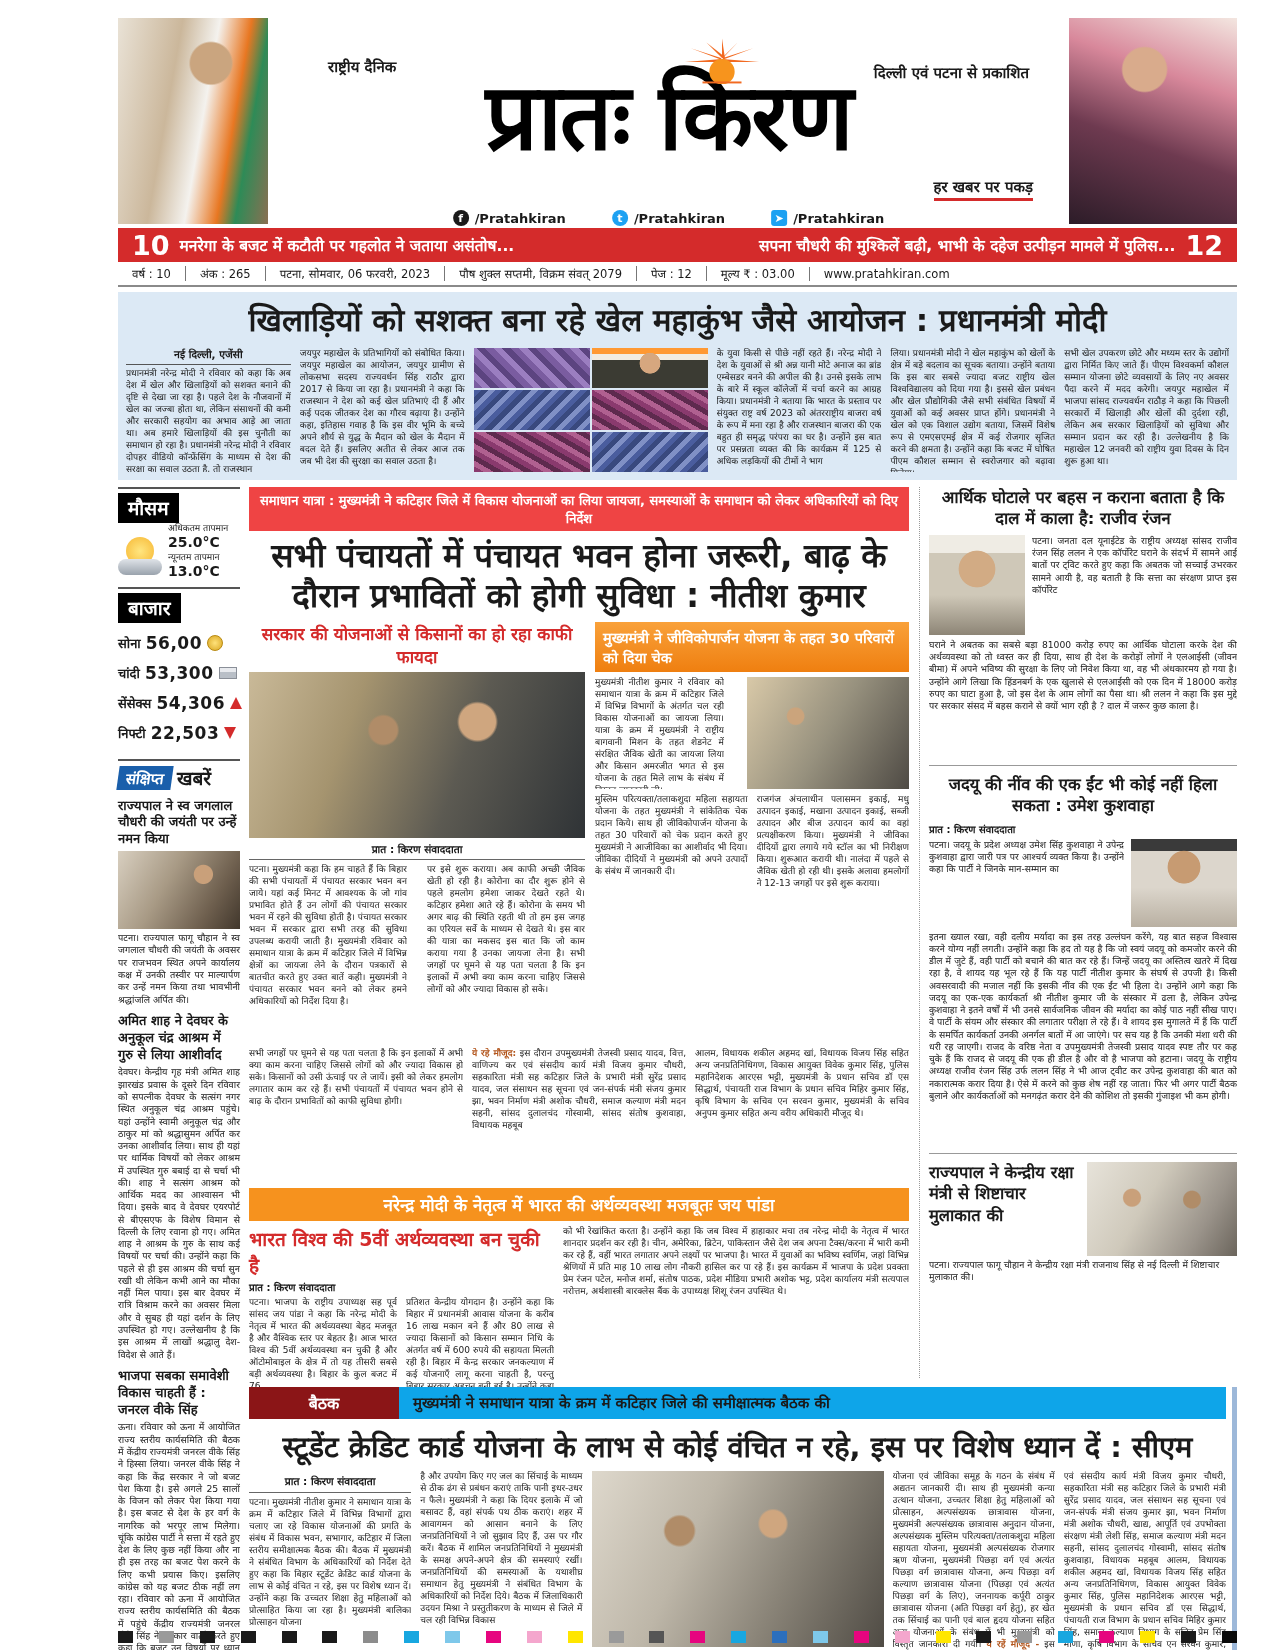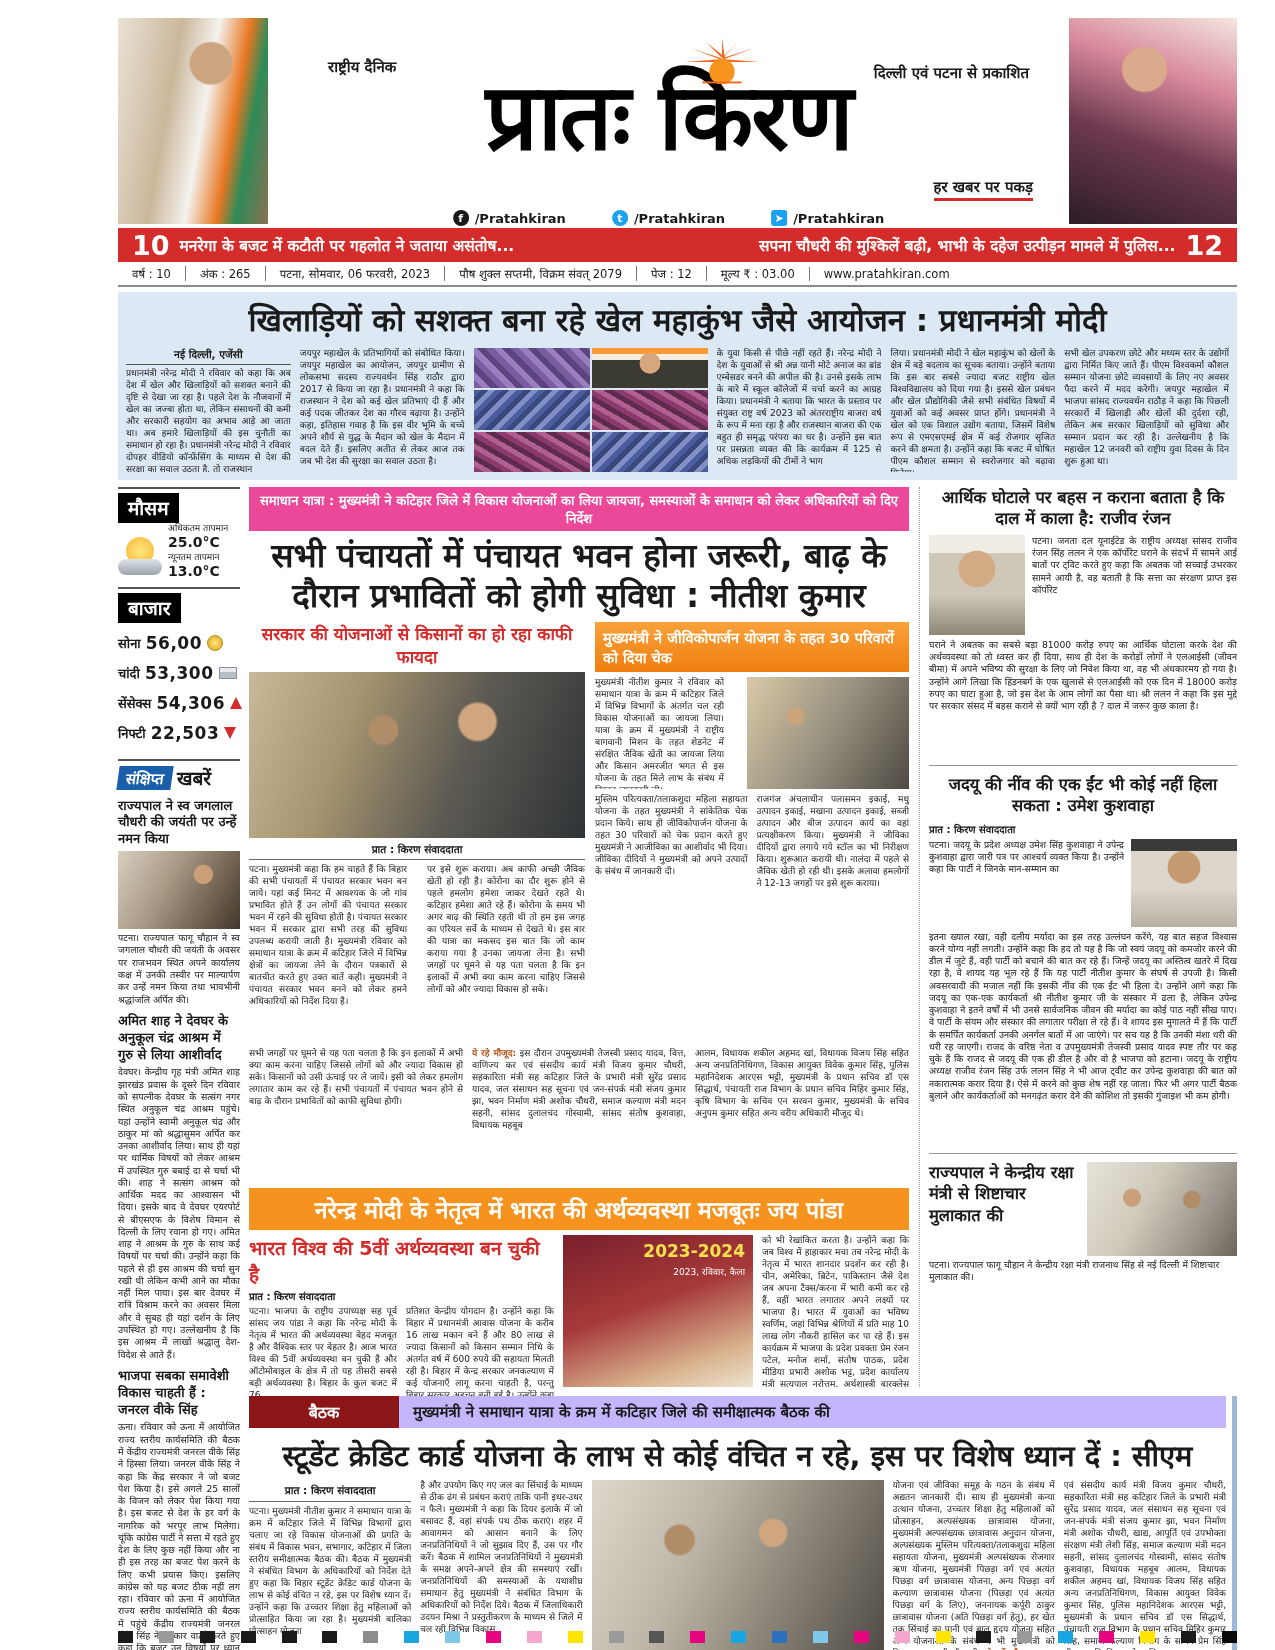--- a/index.html
+++ b/index.html
@@ -93,21 +93,21 @@
   .briefs-head .b1 { background:#1a5fab; color:#fff; font-weight:800; font-size:15px; padding:2px 8px;
                      transform:skewX(-8deg); }
   .briefs-head .b2 { font-size:19px; font-weight:800; }
   .brief h3 { font-size:13px; font-weight:800; line-height:1.3; margin:7px 0 3px; }
   .brief p { font-size:9.3px; line-height:1.32; text-align:justify; }
   .brief-photo { height:78px; margin:3px 0; background:
       radial-gradient(circle at 70% 30%, #c9a07a 9%, rgba(0,0,0,0) 10%),
       linear-gradient(120deg,#d8cfc0,#a89a85 40%,#6e5f4e 75%,#41372c 100%); }
 
   
-  .kicker { background:#ec4899; color:#fff; font-size:13px; font-weight:bold; text-align:center;
+  .kicker { background:#ef4444; color:#fff; font-size:13px; font-weight:bold; text-align:center;
             padding:4px 6px; }
   .main-headline { font-size:33px; font-weight:800; text-align:center; line-height:1.2; margin:5px 0 7px; }
   .substory-row { display:flex; gap:10px; }
   .sub-left { width:336px; flex:none; }
   .red-subhead { color:#d42b2b; font-size:17px; font-weight:800; text-align:center; margin:0 0 4px; }
   .main-photo { height:166px; background:
       radial-gradient(circle at 68% 30%, #cfa67f 7%, rgba(0,0,0,0) 8%),
       radial-gradient(circle at 40% 35%, #b08c68 6%, rgba(0,0,0,0) 7%),
       linear-gradient(110deg,#c9b998 0%,#a5946f 30%,#5c5a52 62%,#2f3336 100%); }
   .byline { text-align:center; font-weight:bold; font-size:10.5px; border-bottom:1px solid #666;
@@ -117,21 +117,21 @@
   .orange-bar { background:linear-gradient(#f9a13a,#ef7f10); color:#fff; font-weight:800; font-size:14.5px;
                 padding:5px 8px; }
   .sr-row { display:flex; gap:23px; margin-top:5px; }
   .sr-photo { width:162px; height:112px; flex:none; background:
       radial-gradient(circle at 30% 35%, #cba47c 6%, rgba(0,0,0,0) 7%),
       linear-gradient(120deg,#d9c9a8,#97917e 50%,#4e4a44 100%); }
   .bottom4 { display:flex; gap:9px; margin-top:6px; height:132px; }
   .bold-lead { font-weight:800; color:#b3561d; }
 
   
-  .econ-banner { background:#f6921e; color:#fff; font-size:23px; font-weight:800; text-align:center;
+  .econ-banner { background:#f6921e; color:#fff; font-size:17px; font-weight:800; text-align:center;
                  padding:5px 4px; margin-top:8px; }
   .econ-row { display:flex; gap:9px; margin-top:5px; height:152px; }
   .econ-left { width:305px; flex:none; }
   .econ-left h3 { color:#d42b2b; font-size:19px; font-weight:800; margin-bottom:2px; }
   .econ-byline { font-weight:bold; font-size:10px; margin-bottom:3px; }
   .econ-photo { width:190px; flex:none; position:relative;
       background:linear-gradient(160deg,#7a1f2b,#a63a3a 45%,#d9b48f 80%,#efe3d2); }
   .econ-photo .y1 { position:absolute; top:6px; right:8px; color:#ffe14d; font-weight:800; font-size:17px; }
   .econ-photo .y2 { position:absolute; top:30px; right:8px; color:#fff; font-size:9px; }
   .econ-right { flex:1; min-width:0; }
@@ -152,21 +152,21 @@
       linear-gradient(120deg,#e7e3da,#cfc9bb 40%,#9a938a 75%,#6b655c 100%); }
   .rail p, .r-text { font-size:9.2px; line-height:1.33; text-align:justify; overflow:hidden; }
   .r-byline { font-weight:bold; font-size:10px; margin-bottom:3px; }
   .r3-caption { font-size:9.2px; line-height:1.3; margin-top:3px; }
 
   
   .meeting { margin-top:9px; border-right:5px solid #9db8d9; border-bottom:3px solid #9db8d9; padding-right:6px; }
   .meet-head { display:flex; }
   .meet-label { background:#8b1517; color:#fff; font-weight:800; font-size:16px; width:150px; flex:none;
                 text-align:center; padding:5px 16px; }
-  .meet-kicker { flex:1; background:#c4b5fd; color:#1a1a1a; font-weight:800; font-size:15px;
+  .meet-kicker { flex:1; background:#0ea5e9; color:#1a1a1a; font-weight:800; font-size:15px;
                  padding:5px 14px; }
   .meet-headline { font-size:29px; font-weight:800; text-align:center; margin:7px 0 6px; }
   .meet-cols { display:flex; gap:9px; height:216px; }
   .meet-photo-wrap { width:292px; flex:none; }
   .meet-photo { height:176px; background:
       radial-gradient(circle at 62% 30%, #cfa67f 6%, rgba(0,0,0,0) 7%),
       radial-gradient(circle at 30% 34%, #b08c68 6%, rgba(0,0,0,0) 7%),
       linear-gradient(115deg,#ded8cc,#bdb6a8 35%,#8a8478 65%,#4f4b44 100%); }
 
   
@@ -362,24 +362,20 @@
             <div class="econ-banner">नरेन्द्र मोदी के नेतृत्व में भारत की अर्थव्यवस्था मजबूतः जय पांडा</div>
             <div class="econ-row">
               <div class="econ-left">
                 <h3>भारत विश्व की 5वीं अर्थव्यवस्था बन चुकी है</h3>
                 <div class="econ-byline">प्रात : किरण संवाददाता</div>
                 <div class="twocol" style="height:116px;">
                   <div class="tcol">पटना। भाजपा के राष्ट्रीय उपाध्यक्ष सह पूर्व सांसद जय पांडा ने कहा कि नरेन्द्र मोदी के नेतृत्व में भारत की अर्थव्यवस्था बेहद मजबूत है और वैश्विक स्तर पर बेहतर है। आज भारत विश्व की 5वीं अर्थव्यवस्था बन चुकी है और ऑटोमोबाइल के क्षेत्र में तो यह तीसरी सबसे बड़ी अर्थव्यवस्था है। बिहार के कुल बजट में 76</div>
                   <div class="tcol">प्रतिशत केन्द्रीय योगदान है। उन्होंने कहा कि बिहार में प्रधानमंत्री आवास योजना के करीब 16 लाख मकान बने हैं और 80 लाख से ज्यादा किसानों को किसान सम्मान निधि के अंतर्गत वर्ष में 600 रुपये की सहायता मिलती रही है। बिहार में केन्द्र सरकार जनकल्याण में कई योजनाएँ लागू करना चाहती है, परन्तु बिहार सरकार अड़चन बनी हुई है। उन्होंने कहा कि कई स्थानों पर हवाई अड्डे एवं मिथिला की धरती दरभंगा में एम्स संस्थान के लिये जमीन उपलब्ध नहीं कराना बिहार सरकार की विफलता भी है और कमजोरी</div>
                 </div>
               </div>
-              <div class="econ-photo">
-                <div class="y1">2023-2024</div>
-                <div class="y2">2023, रविवार, कैला</div>
-              </div>
               <div class="econ-right tcol">को भी रेखांकित करता है। उन्होंने कहा कि जब विश्व में हाहाकार मचा तब नरेन्द्र मोदी के नेतृत्व में भारत शानदार प्रदर्शन कर रही है। चीन, अमेरिका, ब्रिटेन, पाकिस्तान जैसे देश जब अपना टैक्स/करना में भारी कमी कर रहे हैं, वहीं भारत लगातार अपने लक्ष्यों पर भाजपा है। भारत में युवाओं का भविष्य स्वर्णिम, जहां विभिन्न श्रेणियों में प्रति माह 10 लाख लोग नौकरी हासिल कर पा रहे हैं। इस कार्यक्रम में भाजपा के प्रदेश प्रवक्ता प्रेम रंजन पटेल, मनोज शर्मा, संतोष पाठक, प्रदेश मीडिया प्रभारी अशोक भट्ट, प्रदेश कार्यालय मंत्री सत्यपाल नरोत्तम, अर्थशास्त्री बारक्लेस बैंक के उपाध्यक्ष शिशू रंजन उपस्थित थे।</div>
             </div>
           </div>
         </div>
 
         <div class="rail">
           <div class="rail-article">
             <h2>आर्थिक घोटाले पर बहस न कराना बताता है कि दाल में काला है: राजीव रंजन</h2>
             <div class="r-row">
               <div class="r1-photo"></div>

